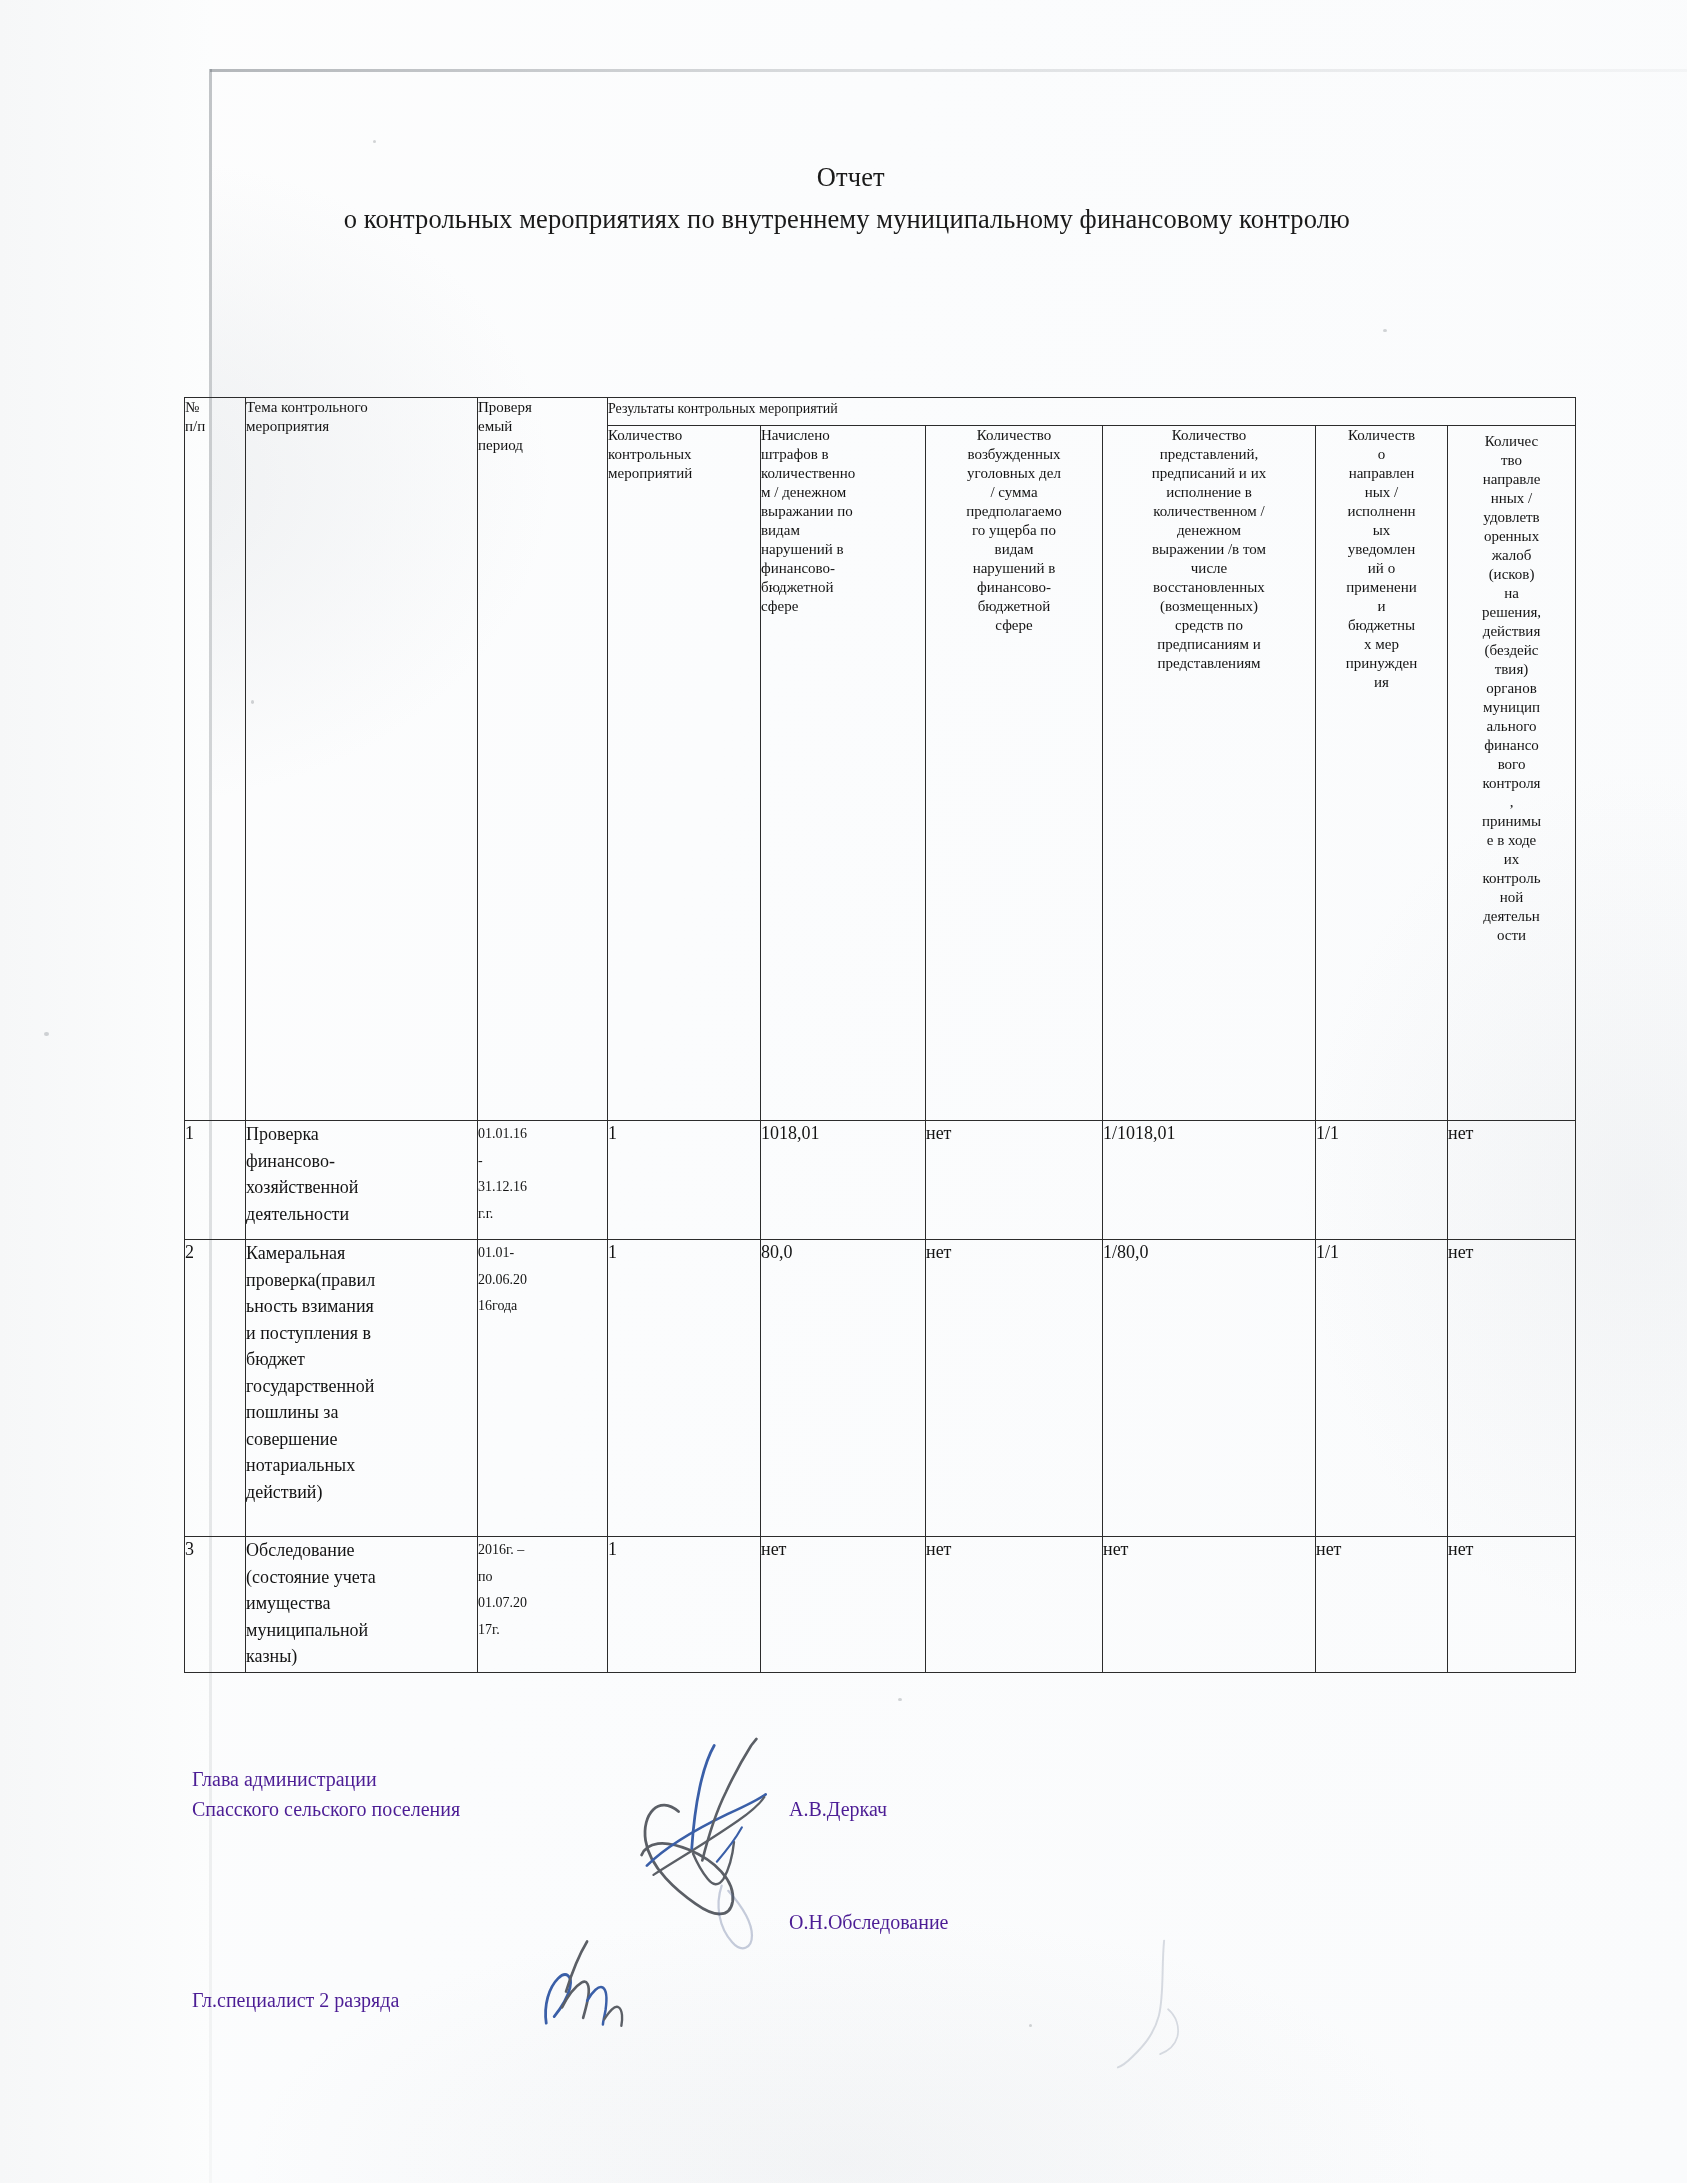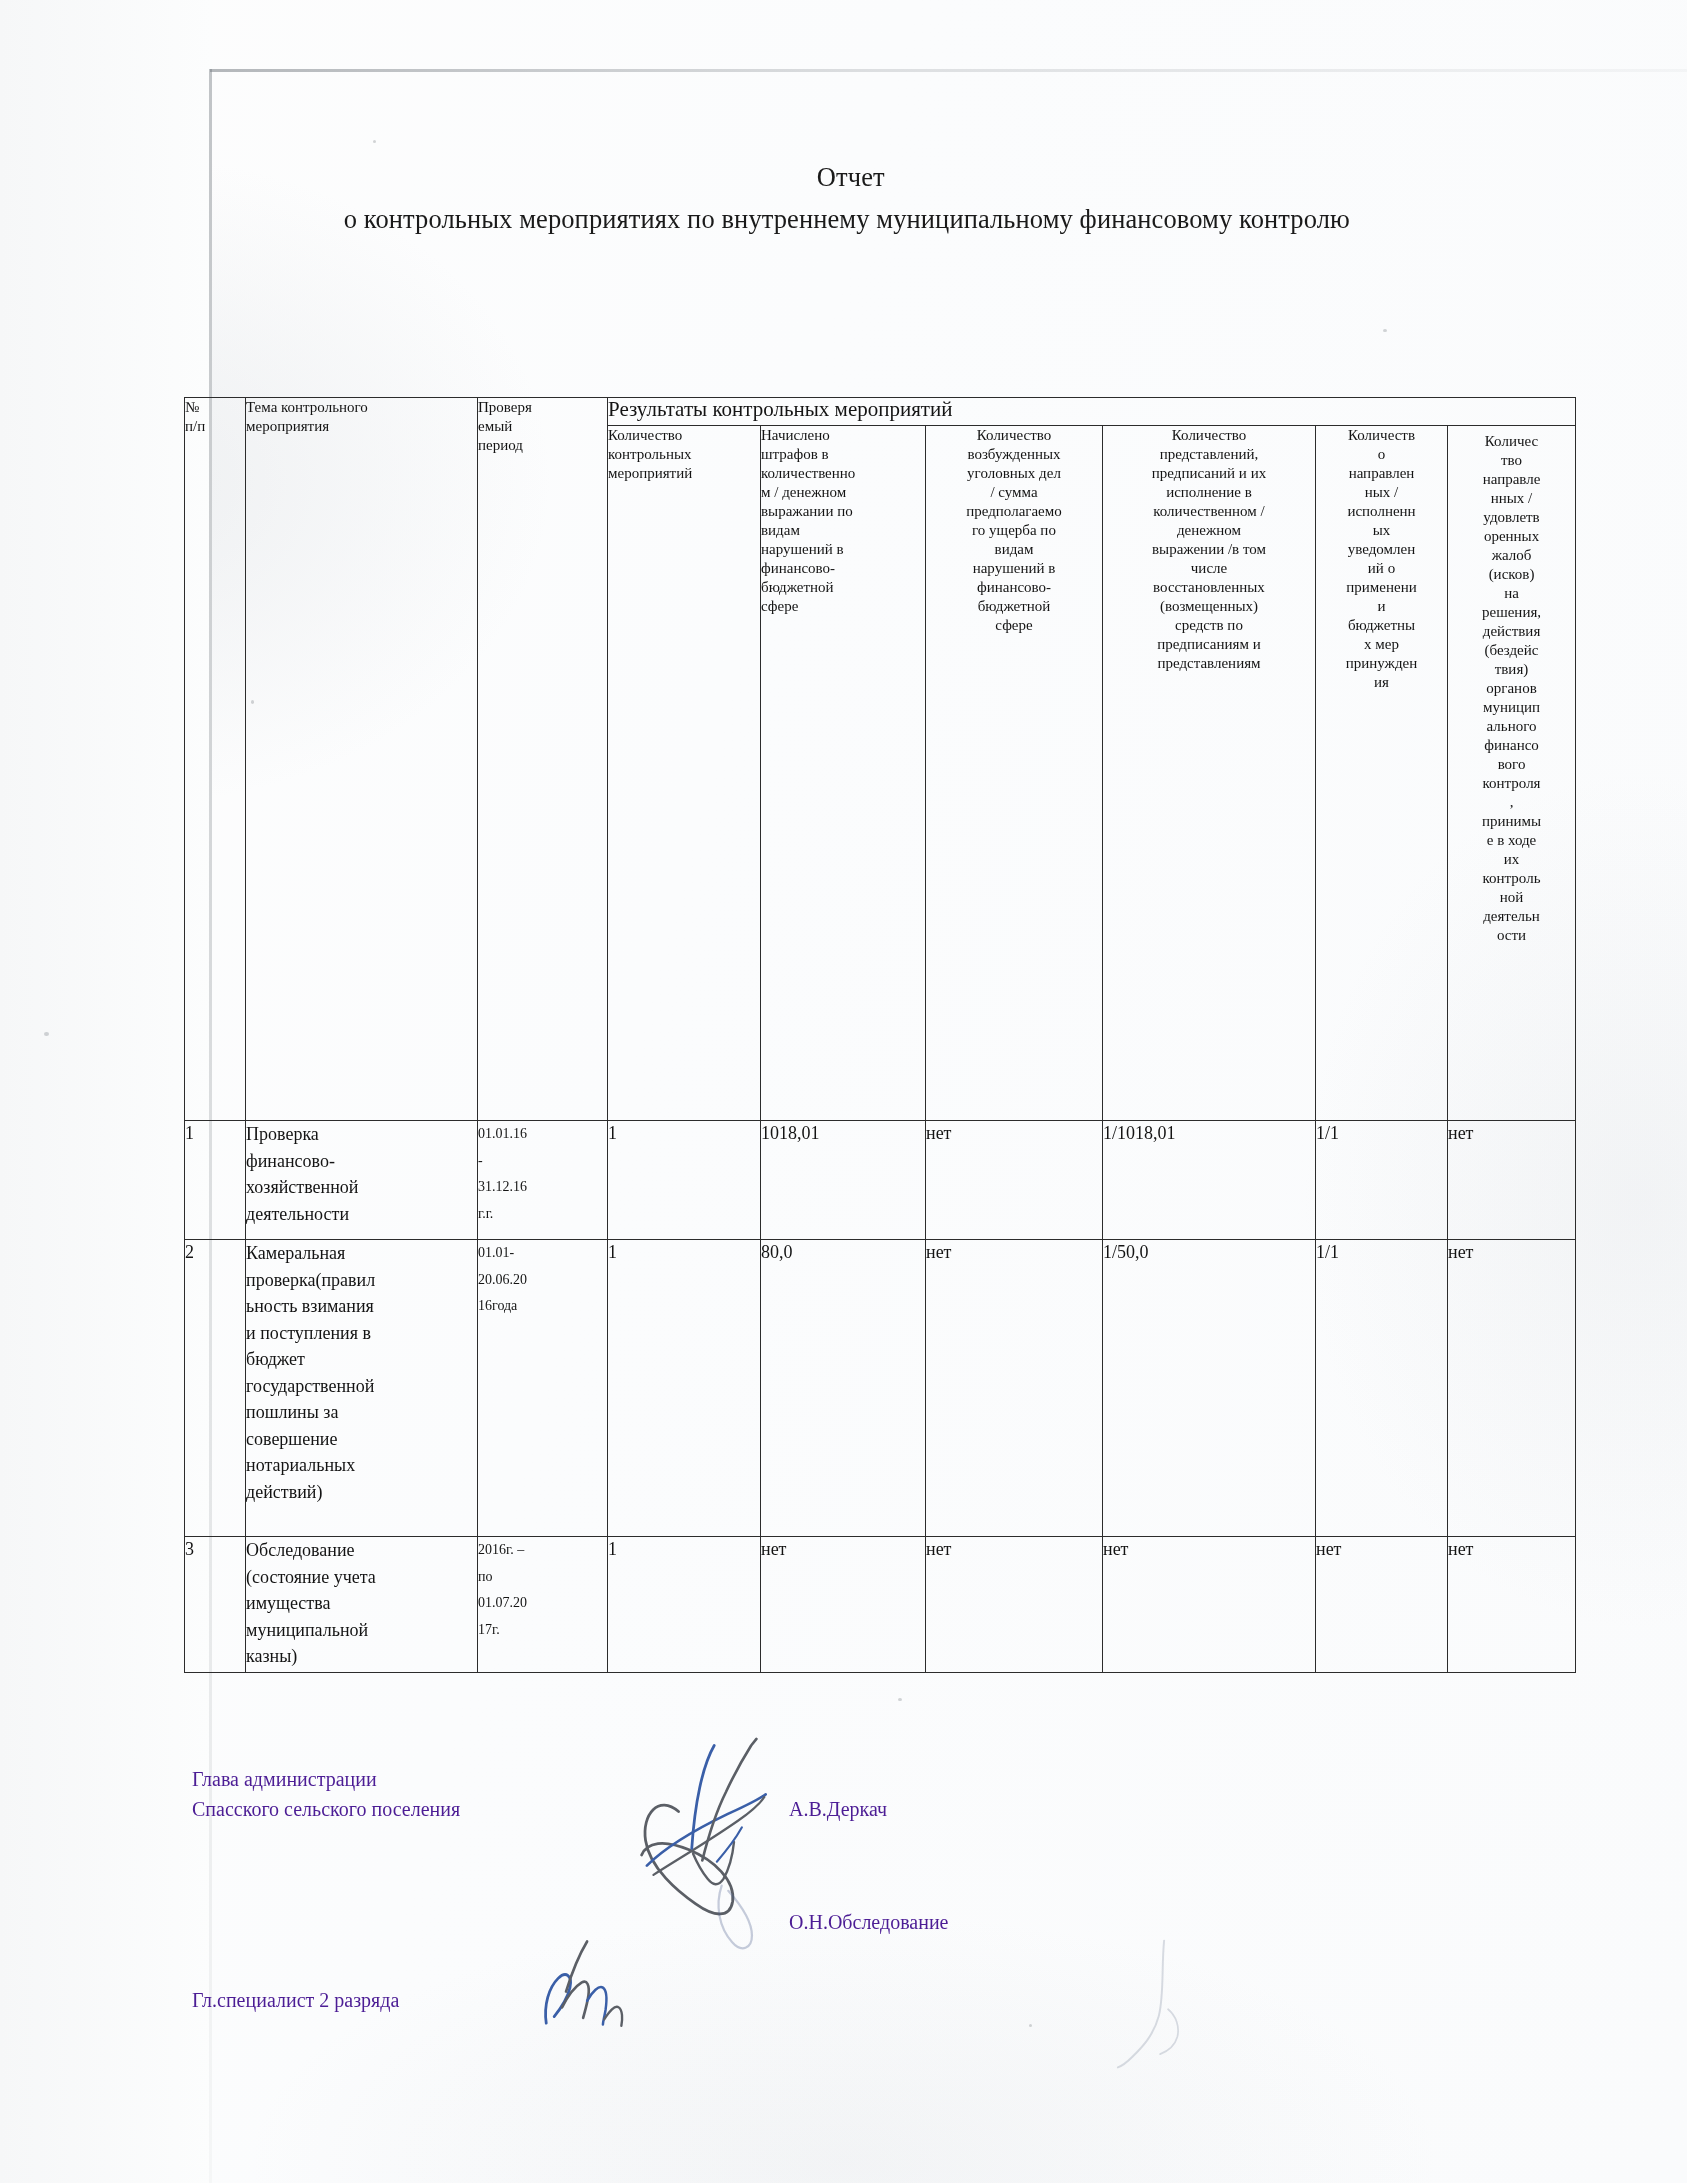--- a/index.html
+++ b/index.html
@@ -85,21 +85,21 @@
   }
   .hdr-small {
     font-size: 15px;
     line-height: 19px;
     padding: 4px 4.6px 4px 6px;
   }
   .hdr-center {
     text-align: center;
   }
   .hdr-span {
-    font-size: 21px;
+    font-size: 14px;
     line-height: 22px;
     padding: 4px 5.3px 4px 8px;
     text-align: left;
   }
   .vmid { vertical-align: middle; }
 
   
   .data-cell {
     font-size: 18px;
     line-height: 24px;
@@ -322,21 +322,21 @@
 пошлины за
 совершение
 нотариальных
 действий)</span></td>
       <td class="row-period"><span style="white-space:pre-line;">01.01-
 20.06.20
 16года</span></td>
       <td class="data-cell"><span>1</span></td>
       <td class="data-cell"><span>80,0</span></td>
       <td class="data-cell"><span>нет</span></td>
-      <td class="data-cell"><span>1/50,0</span></td>
+      <td class="data-cell"><span>1/80,0</span></td>
       <td class="data-cell"><span>1/1</span></td>
       <td class="data-cell"><span>нет</span></td>
     </tr>
 
     <tr class="r3">
       <td class="data-cell"><span>3</span></td>
       <td class="row-theme"><span style="white-space:pre-line;">Обследование
 (состояние учета
 имущества
 муниципальной

